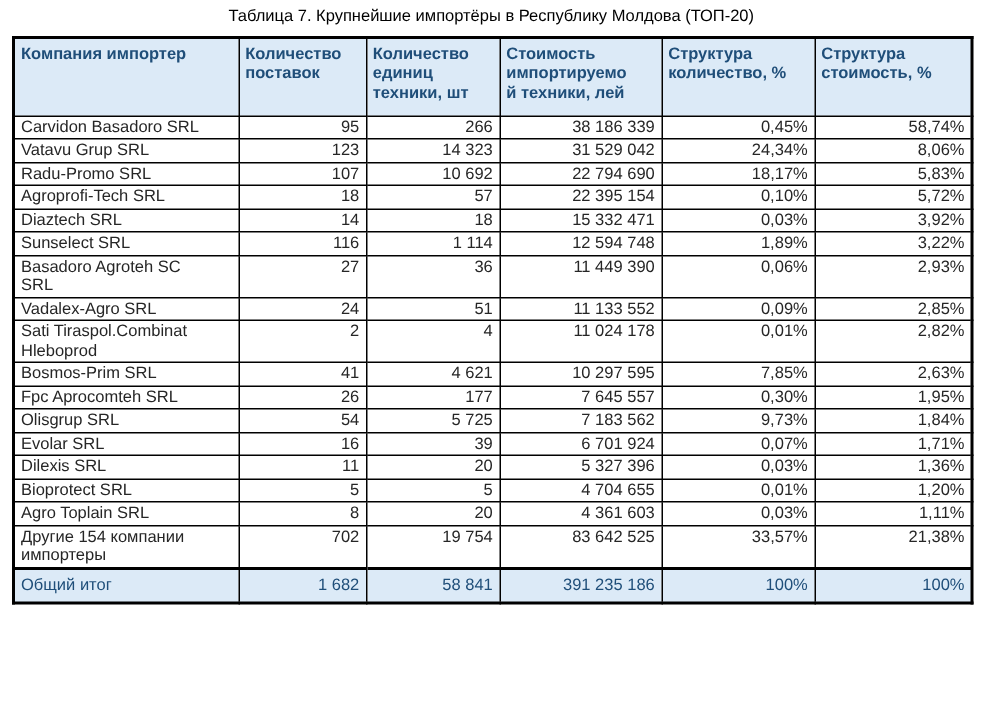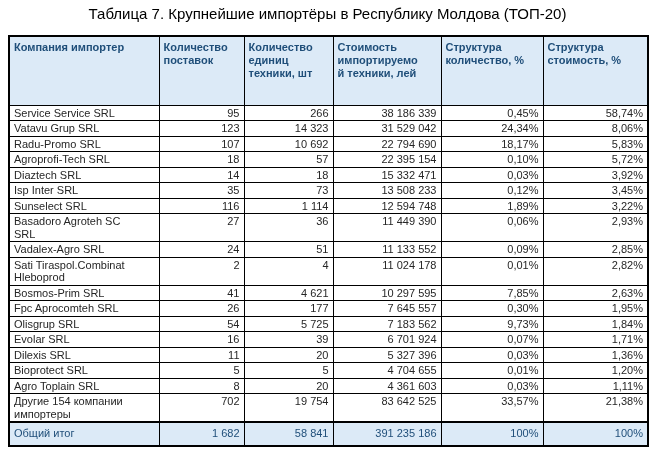--- a/index.html
+++ b/index.html
@@ -14,23 +14,23 @@
   body{
     width:654px;height:472px;
     background:var(--page-bg);
     font-family:"Liberation Sans", sans-serif;
     overflow:hidden;
   }
   .caption{
     width:639px;
     margin:0 0 0 8px;
     padding-top:5px;
-    height:35px;
+    height:24px;
     text-align:center;
-    font-size:15px;
+    font-size:11px;
     color:#000000;
   }
   table.importers{
     border-collapse:collapse;
     table-layout:fixed;
     width:639px;
     margin-left:8px;
     border:2px solid var(--border-color);
   }
   col.col-1{width:150px;}
@@ -44,21 +44,21 @@
     overflow:hidden;
   }
   th{
     background:var(--header-bg);
     color:var(--header-text);
     font-size:11px;
     font-weight:bold;
     text-align:left;
     vertical-align:top;
     padding:4px 4px 2px 4px;
-    height:69px;
+    height:52px;
     line-height:13px;
     white-space:pre-line;
   }
   td{
     font-size:11px;
     color:var(--body-text);
     vertical-align:top;
     padding:1px 4px;
     line-height:12.5px;
   }
@@ -103,21 +103,21 @@
 импортируемо
 й техники, лей</th>
         <th>Структура
 количество, %</th>
         <th>Структура
 стоимость, %</th>
       </tr>
   </thead>
   <tbody id="body-rows">
       <tr>
-        <td class="c-name">Service Service SRL</td>
+        <td class="c-name">Carvidon Basadoro SRL</td>
         <td class="c-num">95</td>
         <td class="c-num">266</td>
         <td class="c-num">38 186 339</td>
         <td class="c-num">0,45%</td>
         <td class="c-num">58,74%</td>
       </tr>
       <tr>
         <td class="c-name">Vatavu Grup SRL</td>
         <td class="c-num">123</td>
         <td class="c-num">14 323</td>
@@ -141,28 +141,20 @@
         <td class="c-num">0,10%</td>
         <td class="c-num">5,72%</td>
       </tr>
       <tr>
         <td class="c-name">Diaztech SRL</td>
         <td class="c-num">14</td>
         <td class="c-num">18</td>
         <td class="c-num">15 332 471</td>
         <td class="c-num">0,03%</td>
         <td class="c-num">3,92%</td>
-      </tr>
-      <tr>
-        <td class="c-name">Isp Inter SRL</td>
-        <td class="c-num">35</td>
-        <td class="c-num">73</td>
-        <td class="c-num">13 508 233</td>
-        <td class="c-num">0,12%</td>
-        <td class="c-num">3,45%</td>
       </tr>
       <tr>
         <td class="c-name">Sunselect SRL</td>
         <td class="c-num">116</td>
         <td class="c-num">1 114</td>
         <td class="c-num">12 594 748</td>
         <td class="c-num">1,89%</td>
         <td class="c-num">3,22%</td>
       </tr>
       <tr>

